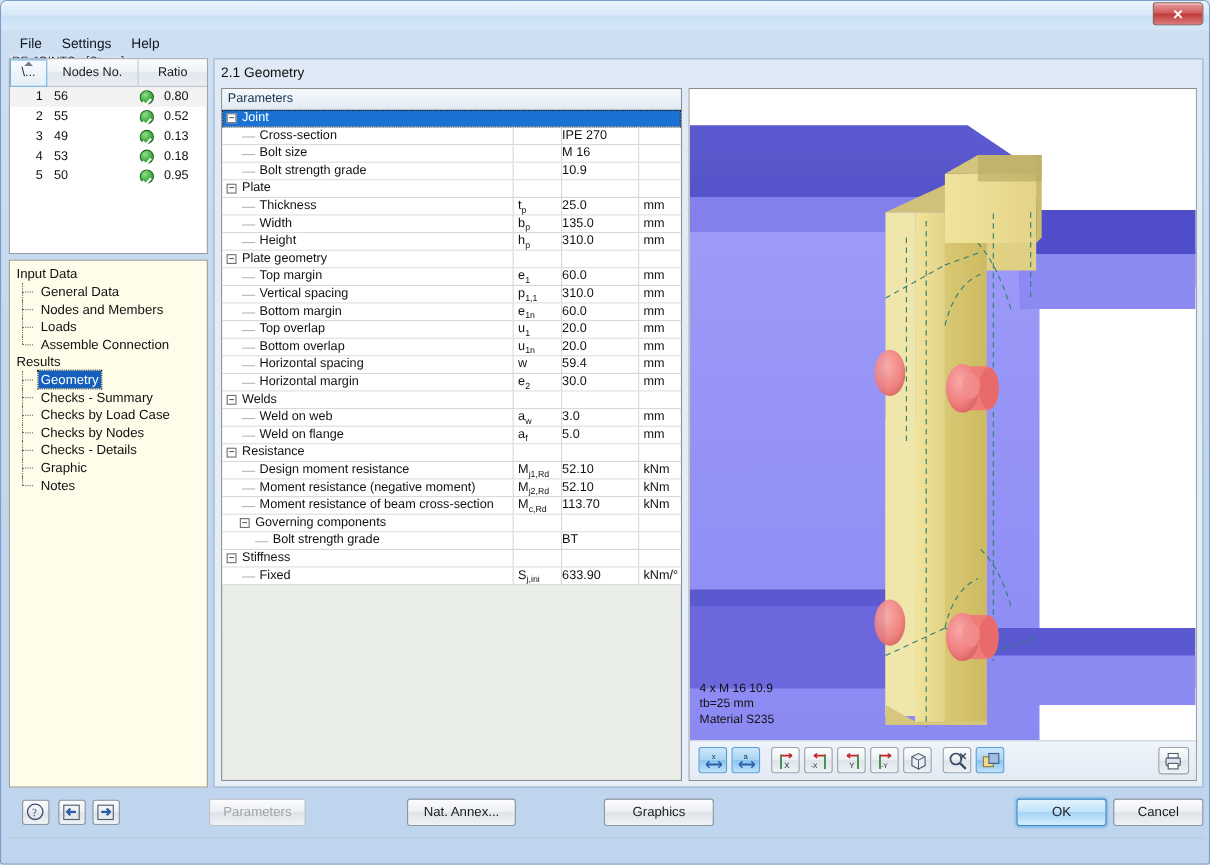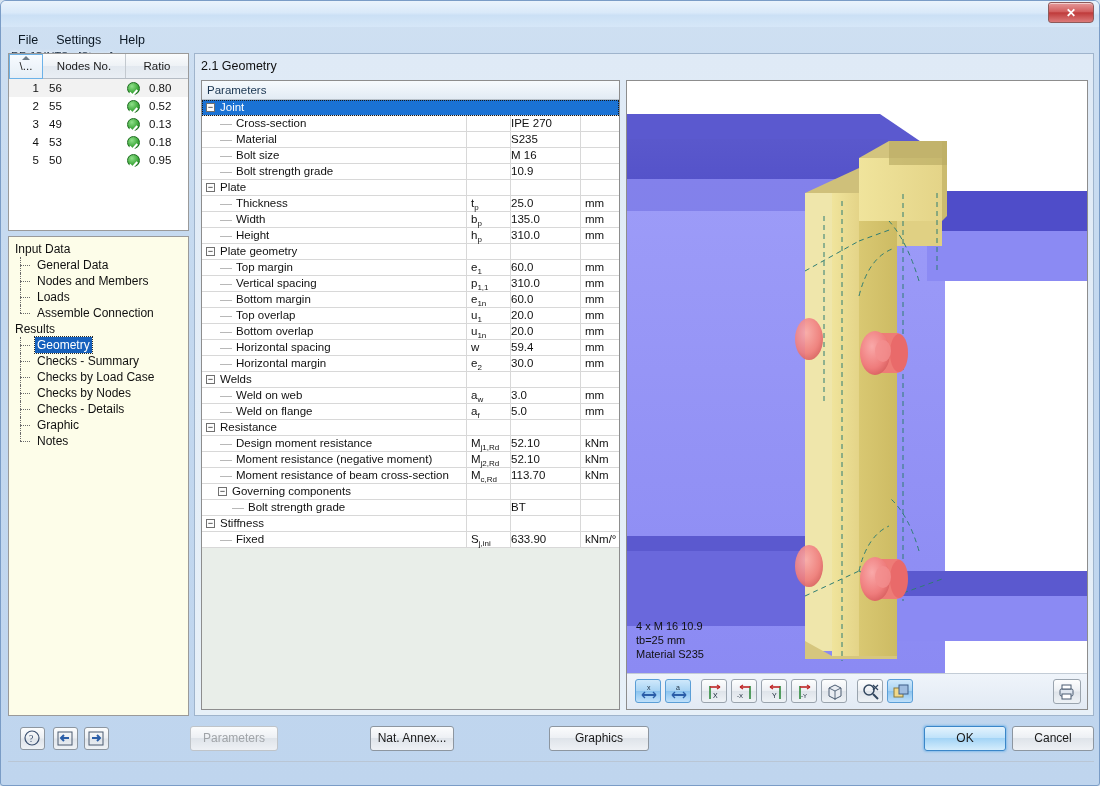--- a/index.html
+++ b/index.html
@@ -350,27 +350,20 @@
         <div id="param-rows">
             <div class="prow group selected">
               <span class="expander" style="left:4px">−</span>
               <span class="p-label" style="left:18px">Joint</span>
             </div>
             <div class="prow">
               <span class="hline" style="left:18px"></span>
               <span class="p-label" style="left:34px">Cross-section</span>
               <span class="p-sym"></span>
               <span class="p-val">IPE 270</span>
-              <span class="p-unit"></span>
-            </div>
-            <div class="prow">
-              <span class="hline" style="left:18px"></span>
-              <span class="p-label" style="left:34px">Material</span>
-              <span class="p-sym"></span>
-              <span class="p-val">S235</span>
               <span class="p-unit"></span>
             </div>
             <div class="prow">
               <span class="hline" style="left:18px"></span>
               <span class="p-label" style="left:34px">Bolt size</span>
               <span class="p-sym"></span>
               <span class="p-val">M 16</span>
               <span class="p-unit"></span>
             </div>
             <div class="prow">
@@ -741,20 +734,20 @@
           <path d="M14 9 H6 M9 6 L6 9 L9 12" stroke="#2b5ea8" stroke-width="2" fill="none"></path>
         </svg>
     </div>
     <div class="sq-btn" style="left:76px">
       <svg width="21" height="19" viewBox="0 0 21 19" style="position:absolute;left:1px;top:1px">
           <rect x="3" y="3" width="14" height="13" fill="none" stroke="#4a5b70" stroke-width="1"></rect>
           <path d="M6 9 H14 M11 6 L14 9 L11 12" stroke="#2b5ea8" stroke-width="2" fill="none"></path>
         </svg>
     </div>
     <div class="push-btn disabled" style="left:182px;width:88px">Parameters</div>
-    <div class="push-btn" style="left:362px;width:84px">Nat. Annex...</div>
+    <div class="push-btn" style="left:362px;width:99px">Nat. Annex...</div>
     <div class="push-btn" style="left:541px;width:100px">Graphics</div>
     <div class="push-btn primary" style="left:916px;width:82px">OK</div>
     <div class="push-btn" style="left:1004px;width:82px">Cancel</div>
   </div>
 
   <div id="statusline"></div>
 </div>
 
 </body></html>

